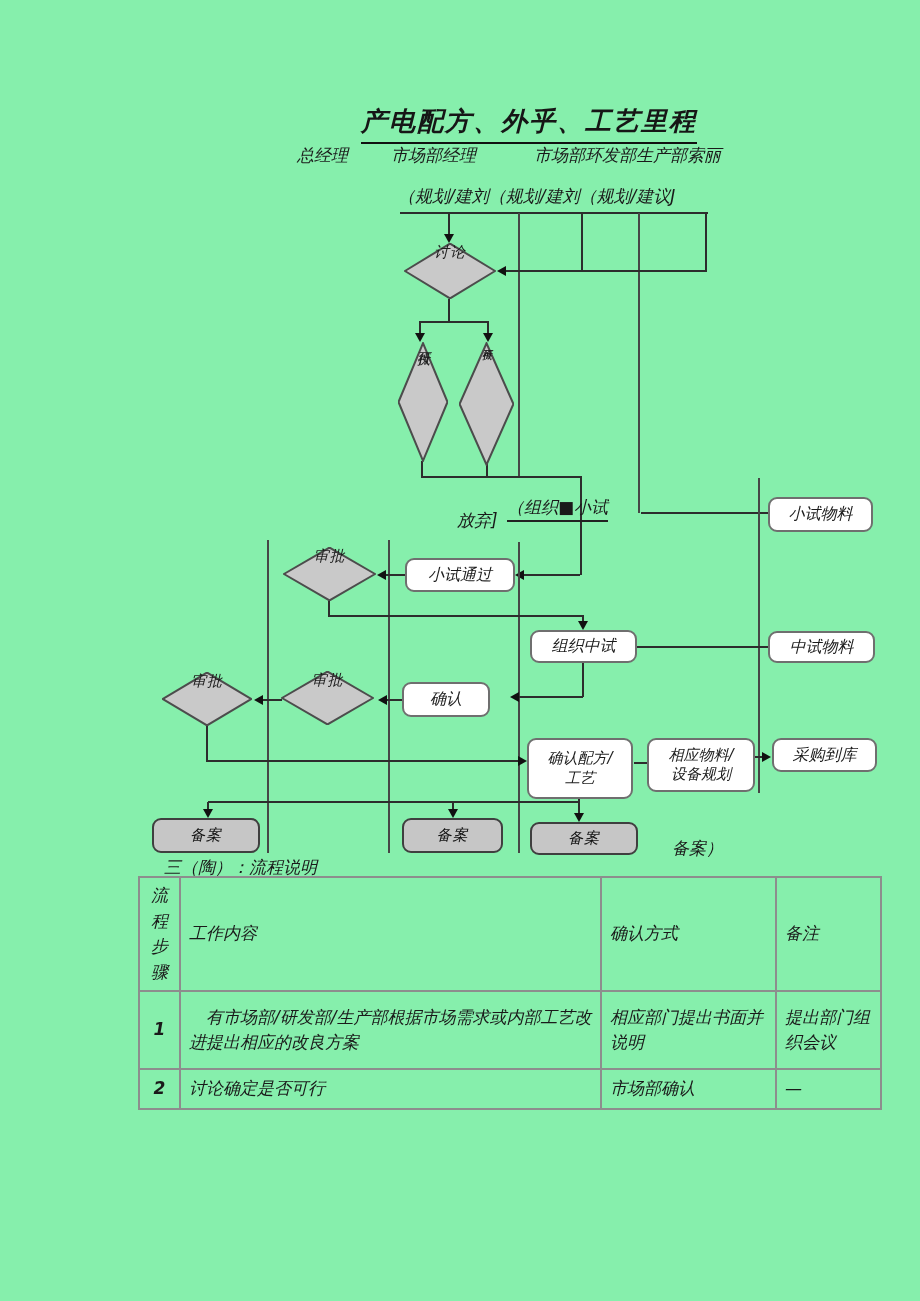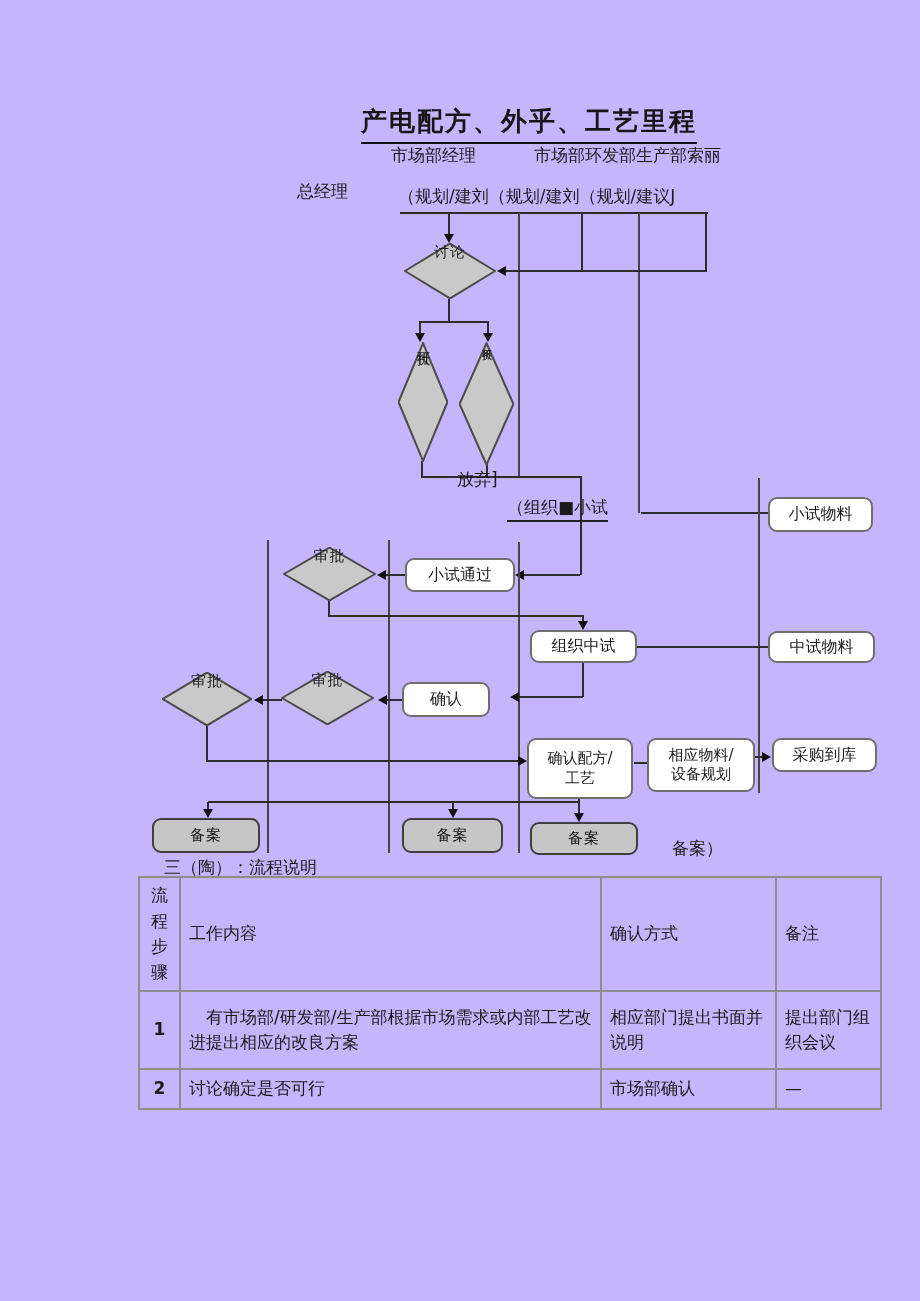--- a/index.html
+++ b/index.html
@@ -1,17 +1,17 @@
 <!DOCTYPE html>
 <html><head>
 <meta charset="utf-8">
 <style>
   html,body{margin:0;padding:0;background:#e8e8e8;}
-  #page{position:relative;width:920px;height:1301px;background:#c4b5fd;margin:0 auto;
-        font-family:"DejaVu Sans","Liberation Sans",sans-serif;color:#161616;overflow:hidden;}
+  #page{position:relative;width:920px;height:1301px;background:#86efac;margin:0 auto;
+        font-family:"DejaVu Sans","Liberation Sans",sans-serif;color:#161616;overflow:hidden;font-style:italic;}
   .txt{position:absolute;white-space:nowrap;font-size:17px;color:#1a1a1a;}
   
   .hl{position:absolute;height:2px;background:#2d2d2d;}
   .vl{position:absolute;width:2px;background:#2d2d2d;}
   .lane{position:absolute;width:2px;background:#464646;}
   
   .ah{position:absolute;width:0;height:0;}
   .ah-down{border-left:5px solid transparent;border-right:5px solid transparent;border-top:9px solid #111;}
   .ah-left{border-top:5px solid transparent;border-bottom:5px solid transparent;border-right:9px solid #111;}
   .ah-right{border-top:5px solid transparent;border-bottom:5px solid transparent;border-left:9px solid #111;}
@@ -36,21 +36,21 @@
                 color:#1a1a1a;line-height:1.5;word-break:break-all;box-sizing:border-box;}
   td.stepcol{text-align:center;padding:5px 7px;}
   td.stepnum{text-align:center;font-weight:bold;font-size:15px;font-family:"DejaVu Sans",sans-serif;}
 </style>
 </head>
 <body>
 
 <div id="page">
 
   <div class="title" style="left:361px;top:104px;">产电配方、外乎、工艺里程</div>
-  <div class="txt" style="left:297px;top:144px;margin-top:36px;">总经理</div>
+  <div class="txt" style="left:297px;top:144px;">总经理</div>
   <div class="txt" style="left:391px;top:144px;">市场部经理</div>
   <div class="txt" style="left:534px;top:144px;">市场部环发部生产部索丽</div>
   <div class="txt" style="left:398px;top:185px;">（规划/建刘（规划/建刘（规划/建议J</div>
 
   <div class="hl" style="left:400px;top:212px;width:308px;"></div>
   <div class="vl" style="left:448px;top:213px;height:21px;"></div>
   <div class="ah ah-down" style="left:444px;top:234px;"></div>
   <div class="lane" style="left:518px;top:213px;height:265px;"></div>
   <div class="vl" style="left:581px;top:213px;height:58px;"></div>
   <div class="lane" style="left:638px;top:213px;height:300px;"></div>
@@ -147,21 +147,21 @@
   <div class="rbox" style="left:402px;top:682px;width:88px;height:35px;">确认</div>
   <div class="rbox" style="left:527px;top:738px;width:106px;height:61px;font-size:15px;">确认配方/
 工艺</div>
   <div class="rbox" style="left:647px;top:738px;width:108px;height:54px;font-size:15px;">相应物料/
 设备规划</div>
   <div class="rbox" style="left:772px;top:738px;width:105px;height:34px;">采购到库</div>
   <div class="gbox" style="left:152px;top:818px;width:108px;height:35px;">备案</div>
   <div class="gbox" style="left:402px;top:818px;width:101px;height:35px;">备案</div>
   <div class="gbox" style="left:530px;top:822px;width:108px;height:33px;">备案</div>
 
-  <div class="txt" style="left:457px;top:468px;">放弃]</div>
+  <div class="txt" style="left:457px;top:509px;">放弃]</div>
   <div class="txt uline" style="left:507px;top:496px;">（组织■小试</div>
   <div class="txt" style="left:672px;top:837px;">备案）</div>
   <div class="txt" style="left:164px;top:856px;">三（陶）：流程说明</div>
 
   <table class="flow">
     <colgroup>
         <col style="width:41px">
         <col style="width:421px">
         <col style="width:175px">
         <col style="width:105px">

